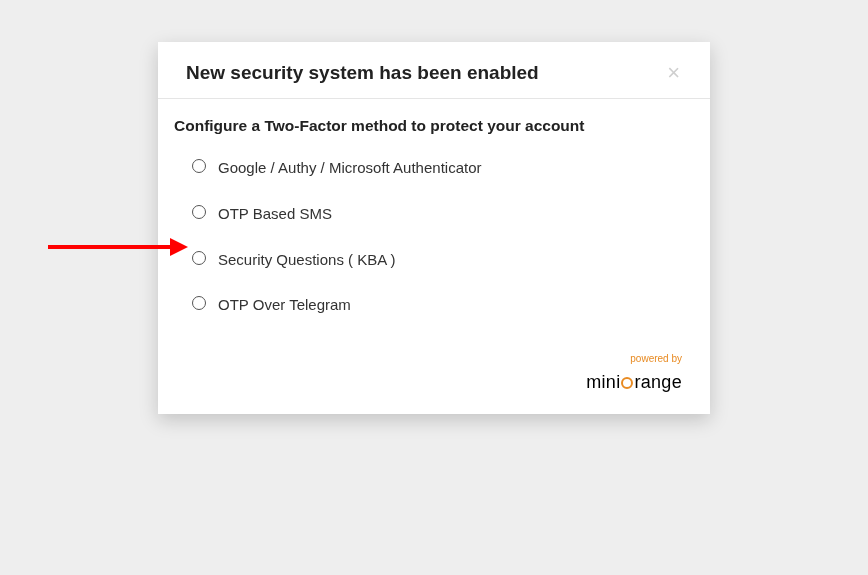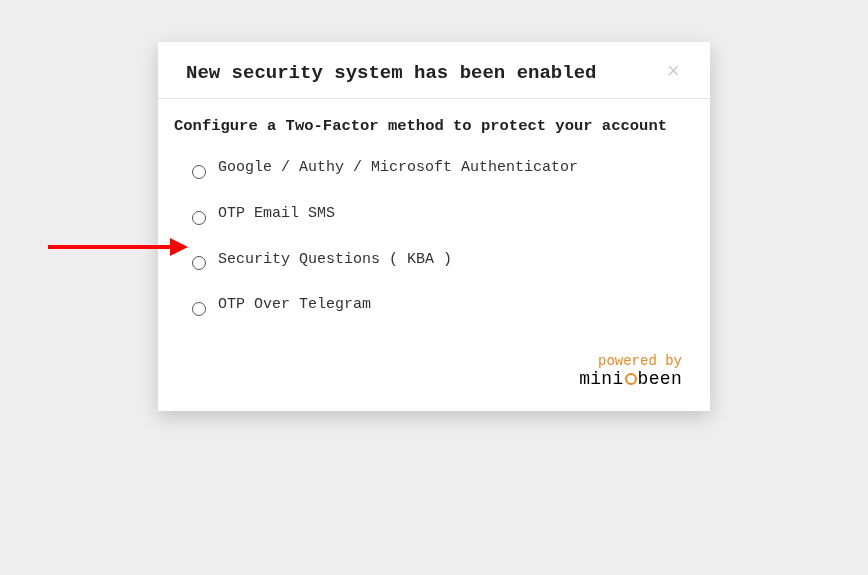--- a/index.html
+++ b/index.html
@@ -1,15 +1,15 @@
 <!DOCTYPE html>
 <html><head>
   <meta charset="utf-8">
   <style>
-    * { margin: 0; padding: 0; box-sizing: border-box; font-family: Liberation Mono, monospace; }
+    * { margin: 0; padding: 0; box-sizing: border-box; }
     body {
       width: 868px;
       height: 575px;
       background: #eeeeee;
       font-family: -apple-system, BlinkMacSystemFont, "Segoe UI", Arial, sans-serif;
       position: relative;
       overflow: hidden;
     }
     .modal {
       position: absolute;
@@ -46,21 +46,21 @@
       font-size: 15.5px;
       font-weight: 700;
       color: #222;
       margin-bottom: 22px;
     }
     .option-list {
       padding-left: 18px;
     }
     .option {
       display: flex;
-      align-items: flex-end;
+      align-items: flex-start;
       margin-bottom: 24px;
       cursor: pointer;
     }
     .radio {
       width: 14px;
       height: 14px;
       border: 1.4px solid #555;
       border-radius: 50%;
       margin-right: 12px;
       margin-top: 2px;
@@ -92,24 +92,24 @@
     .footer {
       padding: 6px 28px 22px 28px;
       text-align: right;
     }
     .powered {
       display: inline-block;
       text-align: right;
       line-height: 1;
     }
     .powered-by {
-      font-size: 14px;
+      font-size: 10px;
       color: #e88b23;
       display: block;
-      margin-bottom: 2px;
+      margin-bottom: 9px;
     }
     .brand {
       font-size: 18px;
       color: #4a4a4a;
       font-weight: 500;
       letter-spacing: 0.3px;
     }
     .brand .m1 { color: #000000; }
     .brand .o-ring {
       display: inline-block;
@@ -161,40 +161,40 @@
       <label class="option">
         <span class="radio"></span>
         <span class="option-text">
           <span>Google / Authy / Microsoft Authenticator</span>
         </span>
       </label>
 
 
       <label class="option">
         <span class="radio"></span>
-        <span class="option-text">OTP Email SMS</span>
+        <span class="option-text">OTP Based SMS</span>
       </label>
 
       <label class="option">
         <span class="radio"></span>
         <span class="option-text">Security Questions ( KBA )</span>
       </label>
 
       <label class="option">
         <span class="radio"></span>
         <span class="option-text">OTP Over Telegram</span>
       </label>
 
     </div>
   </div>
   <div class="footer">
     <div class="powered">
       <span class="powered-by">powered by</span>
       <span class="brand">
-        <span class="m1">mini</span><span class="o-ring"></span><span class="m1">been</span>
+        <span class="m1">mini</span><span class="o-ring"></span><span class="m1">range</span>
       </span>
     </div>
   </div>
 </div>
 
 <div class="arrow">
   <div class="arrow-line"></div>
   <div class="arrow-head"></div>
 </div>
 

